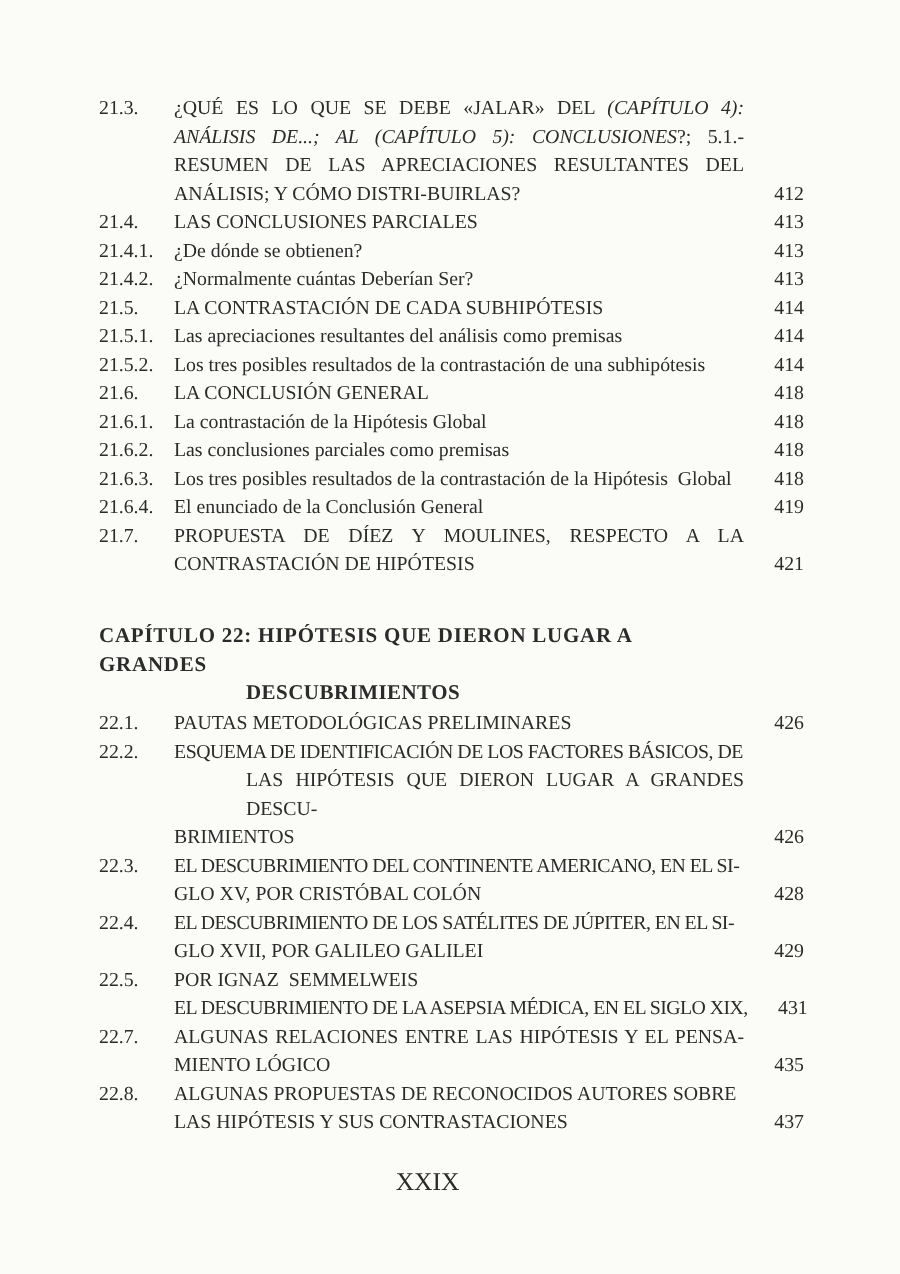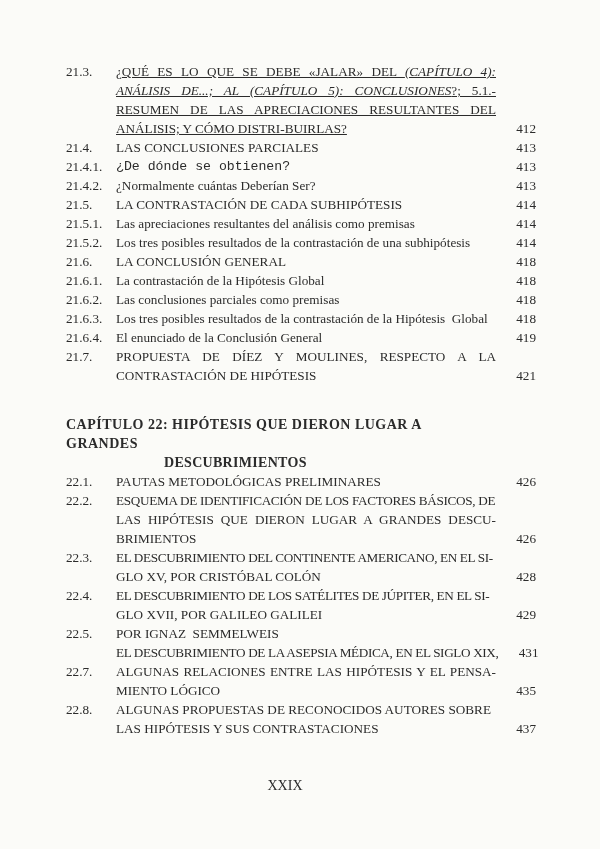--- a/index.html
+++ b/index.html
@@ -5,52 +5,52 @@
   html, body { margin: 0; padding: 0; }
   body {
     width: 600px; height: 849px; background: #fbfbf8; overflow: hidden;
     font-family: "Liberation Serif", "DejaVu Serif", serif; color: #2b2b2b;
     position: relative;
   }
   .page { position: absolute; left: 66px; top: 62px; width: 470px; }
   .row { display: flex; font-size: 13.2px; line-height: 19px; }
   .num { width: 50px; flex: 0 0 50px; }
   .text { flex: 1 1 auto; padding-right: 18px; }
-  .text.justify { text-align: justify; text-align-last: left; text-decoration: underline; }
+  .text.justify { text-align: justify; text-align-last: left; }
   .pg { width: 22px; flex: 0 0 22px; text-align: right; align-self: flex-end; }
   .chapter {
     margin-top: 30px; margin-bottom: 0px; font-weight: bold; font-size: 14px;
     line-height: 19px; padding-right: 48px;
   }
   .chapter .l1 { display: block; letter-spacing: 0.5px; }
   .chapter .l2 { display: block; padding-left: 98px; letter-spacing: 0.3px; }
   .folio {
     position: absolute; top: 778px; left: 0; width: 570px; text-align: center;
-    font-size: 14px;
+    font-size: 17px;
   }
   i { font-style: italic; }
 </style>
 </head>
 <body>
 
 <div class="page">
   <div id="part1">
       <div class="row">
         <span class="num">21.3.</span>
         <span class="text justify"><span>¿QUÉ ES LO QUE SE DEBE «JALAR» DEL </span><i>(CAPÍTULO 4): ANÁLISIS DE...; AL (CAPÍTULO 5): CONCLUSIONES</i><span>?; 5.1.- RESUMEN DE LAS APRECIACIONES RESULTANTES DEL ANÁLISIS; Y CÓMO DISTRI-BUIRLAS?</span></span>
         <span class="pg">412</span>
       </div>
       <div class="row">
         <span class="num">21.4.</span>
         <span class="text" style="white-space: pre;">LAS CONCLUSIONES PARCIALES</span>
         <span class="pg">413</span>
       </div>
       <div class="row">
         <span class="num">21.4.1.</span>
-        <span class="text" style="white-space: pre; font-family: Liberation Mono, monospace;">¿De dónde se obtienen?</span>
+        <span class="text" style="white-space: pre;">¿De dónde se obtienen?</span>
         <span class="pg">413</span>
       </div>
       <div class="row">
         <span class="num">21.4.2.</span>
         <span class="text" style="white-space: pre;">¿Normalmente cuántas Deberían Ser?</span>
         <span class="pg">413</span>
       </div>
       <div class="row">
         <span class="num">21.5.</span>
         <span class="text" style="white-space: pre;">LA CONTRASTACIÓN DE CADA SUBHIPÓTESIS</span>
@@ -107,21 +107,21 @@
   <div id="part2">
       <div class="row">
         <span class="num">22.1.</span>
         <span class="text" style="white-space: pre;">PAUTAS METODOLÓGICAS PRELIMINARES</span>
         <span class="pg">426</span>
       </div>
       <div class="row">
         <span class="num">22.2.</span>
         <span class="text">
           <span style="display: block; white-space: pre; letter-spacing: -0.3px;">ESQUEMA DE IDENTIFICACIÓN DE LOS FACTORES BÁSICOS, DE</span>
-          <span style="display: block; white-space: normal; text-align: justify; text-align-last: justify;">LAS HIPÓTESIS QUE DIERON LUGAR A GRANDES DESCU-</span>
+          <span style="display: block; white-space: normal; text-align: justify; text-align-last: justify; margin-left: 48px;">LAS HIPÓTESIS QUE DIERON LUGAR A GRANDES DESCU-</span>
           <span style="display: block; white-space: pre;">BRIMIENTOS</span>
         </span>
         <span class="pg">426</span>
       </div>
       <div class="row">
         <span class="num">22.3.</span>
         <span class="text">
           <span style="display: block; white-space: pre; letter-spacing: -0.35px;">EL DESCUBRIMIENTO DEL CONTINENTE AMERICANO, EN EL SI-</span>
           <span style="display: block; white-space: pre;">GLO XV, POR CRISTÓBAL COLÓN</span>
         </span>

